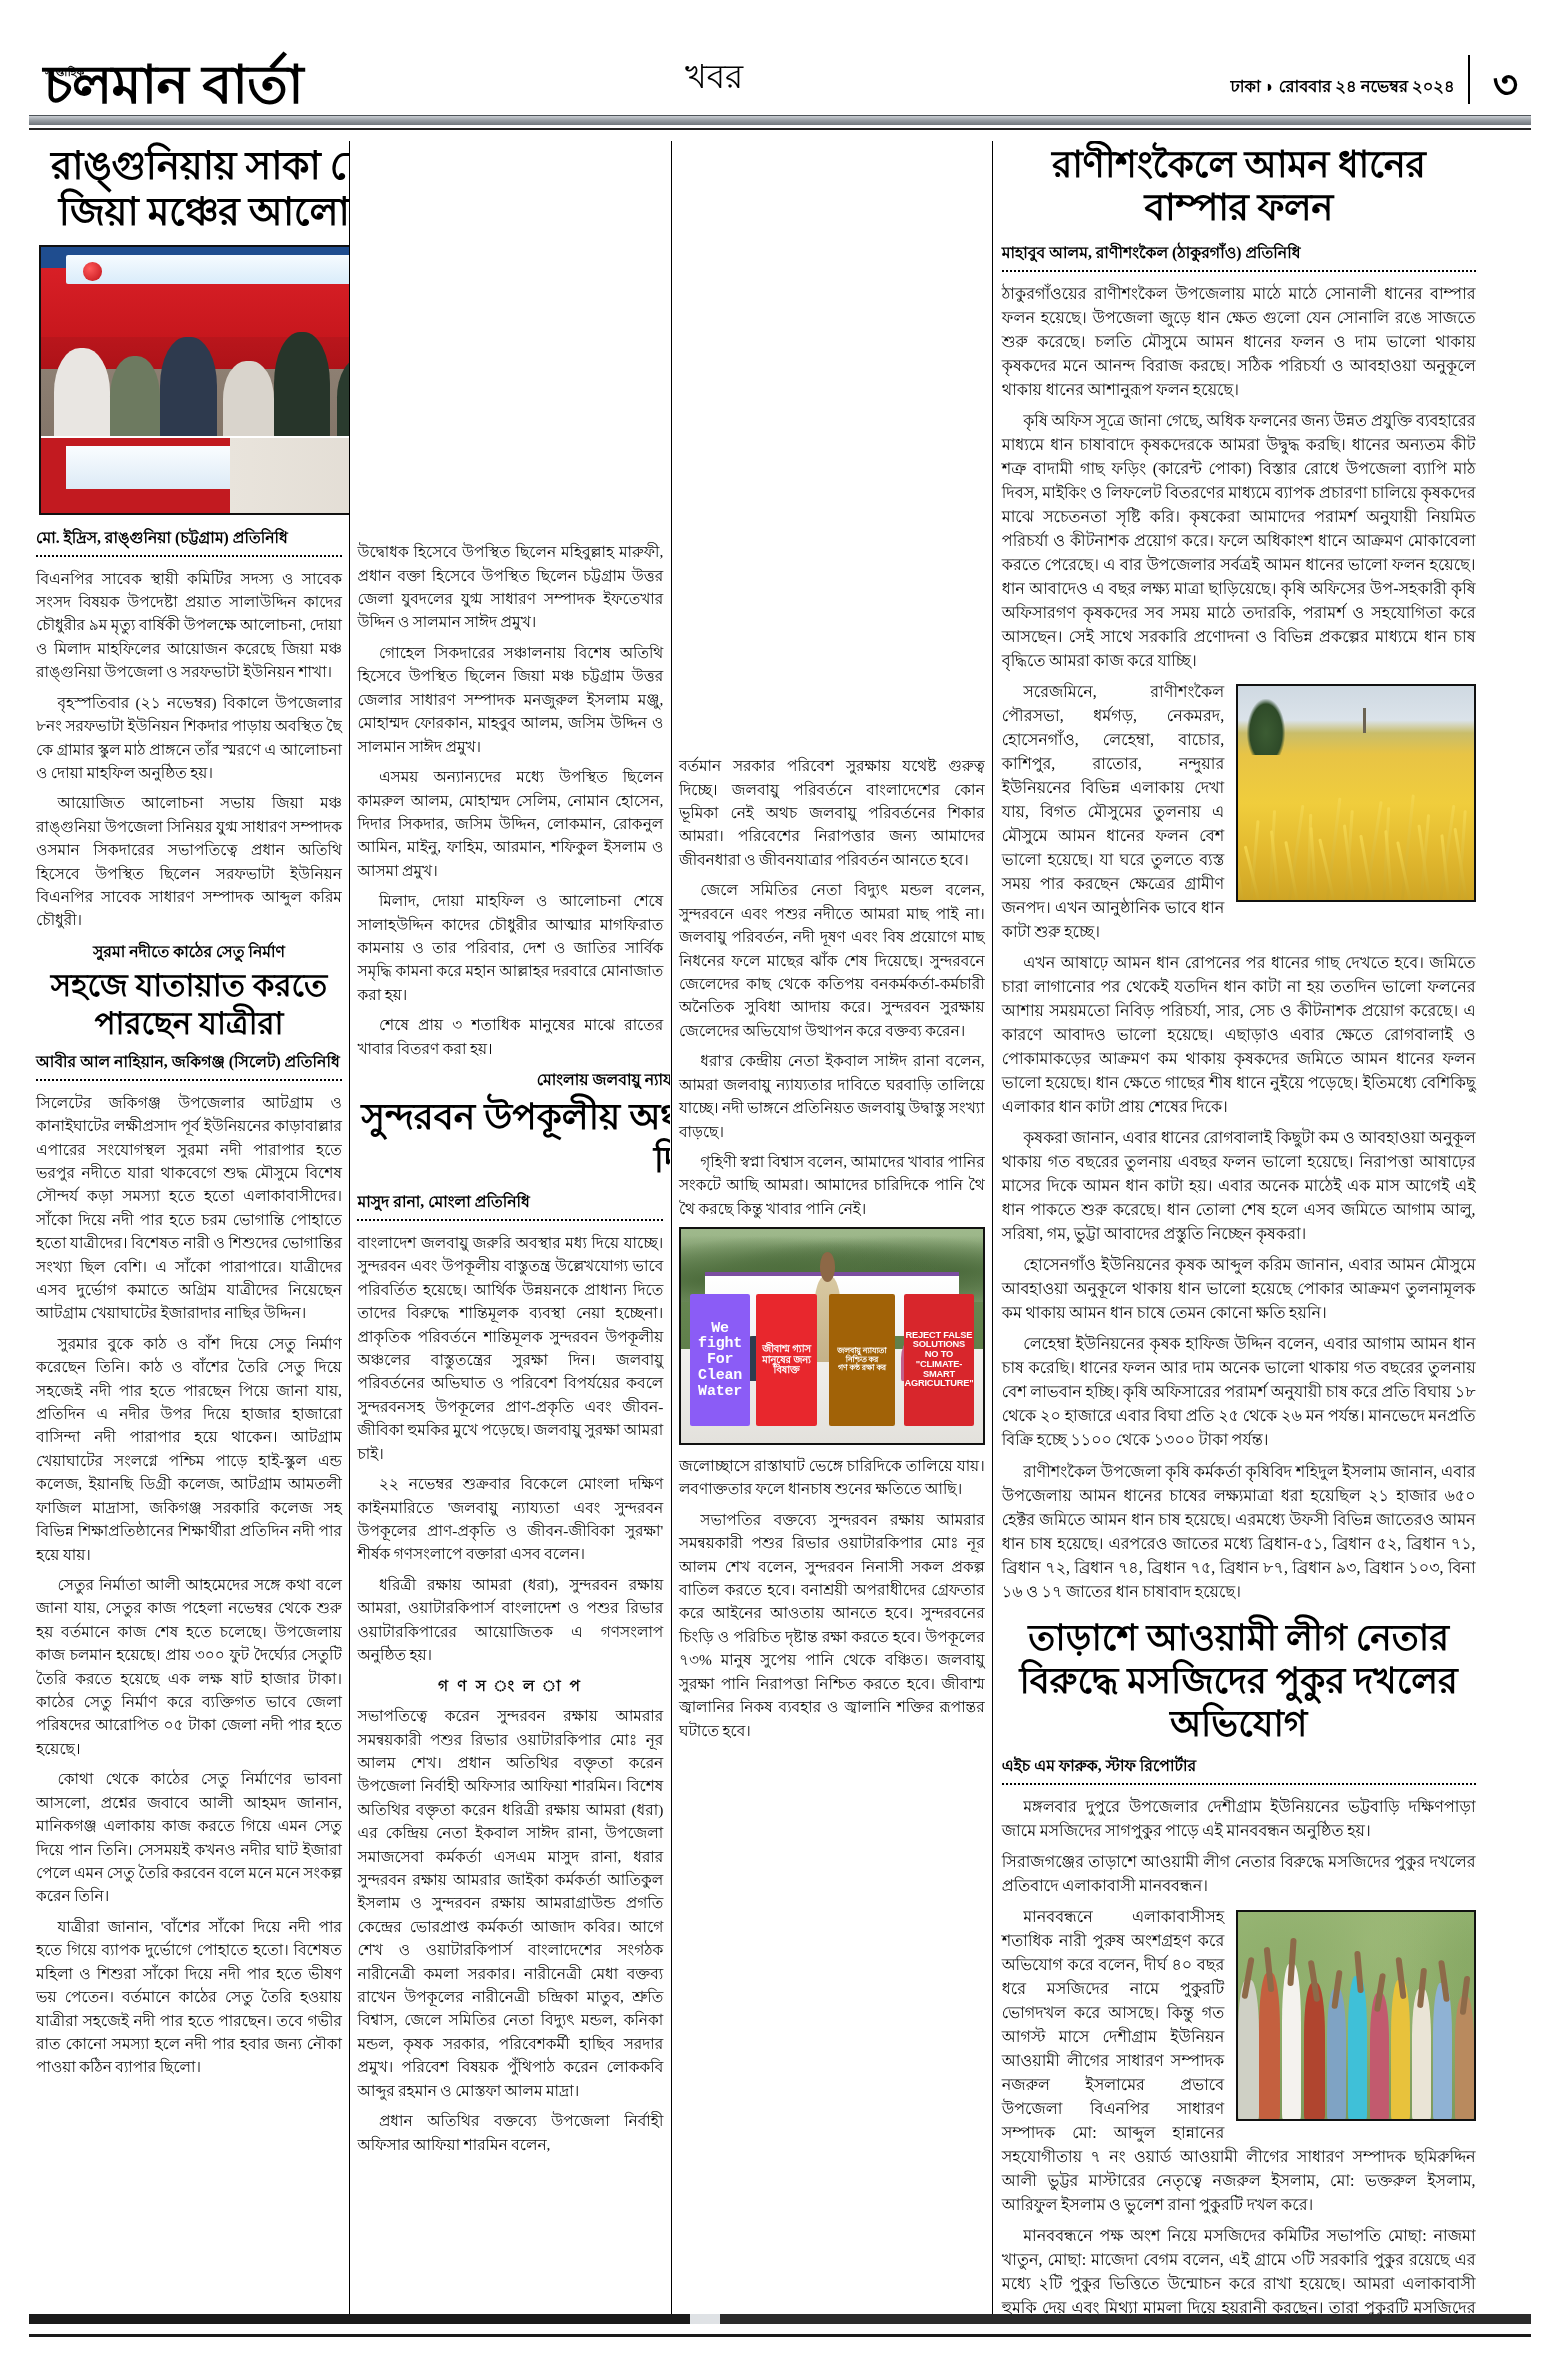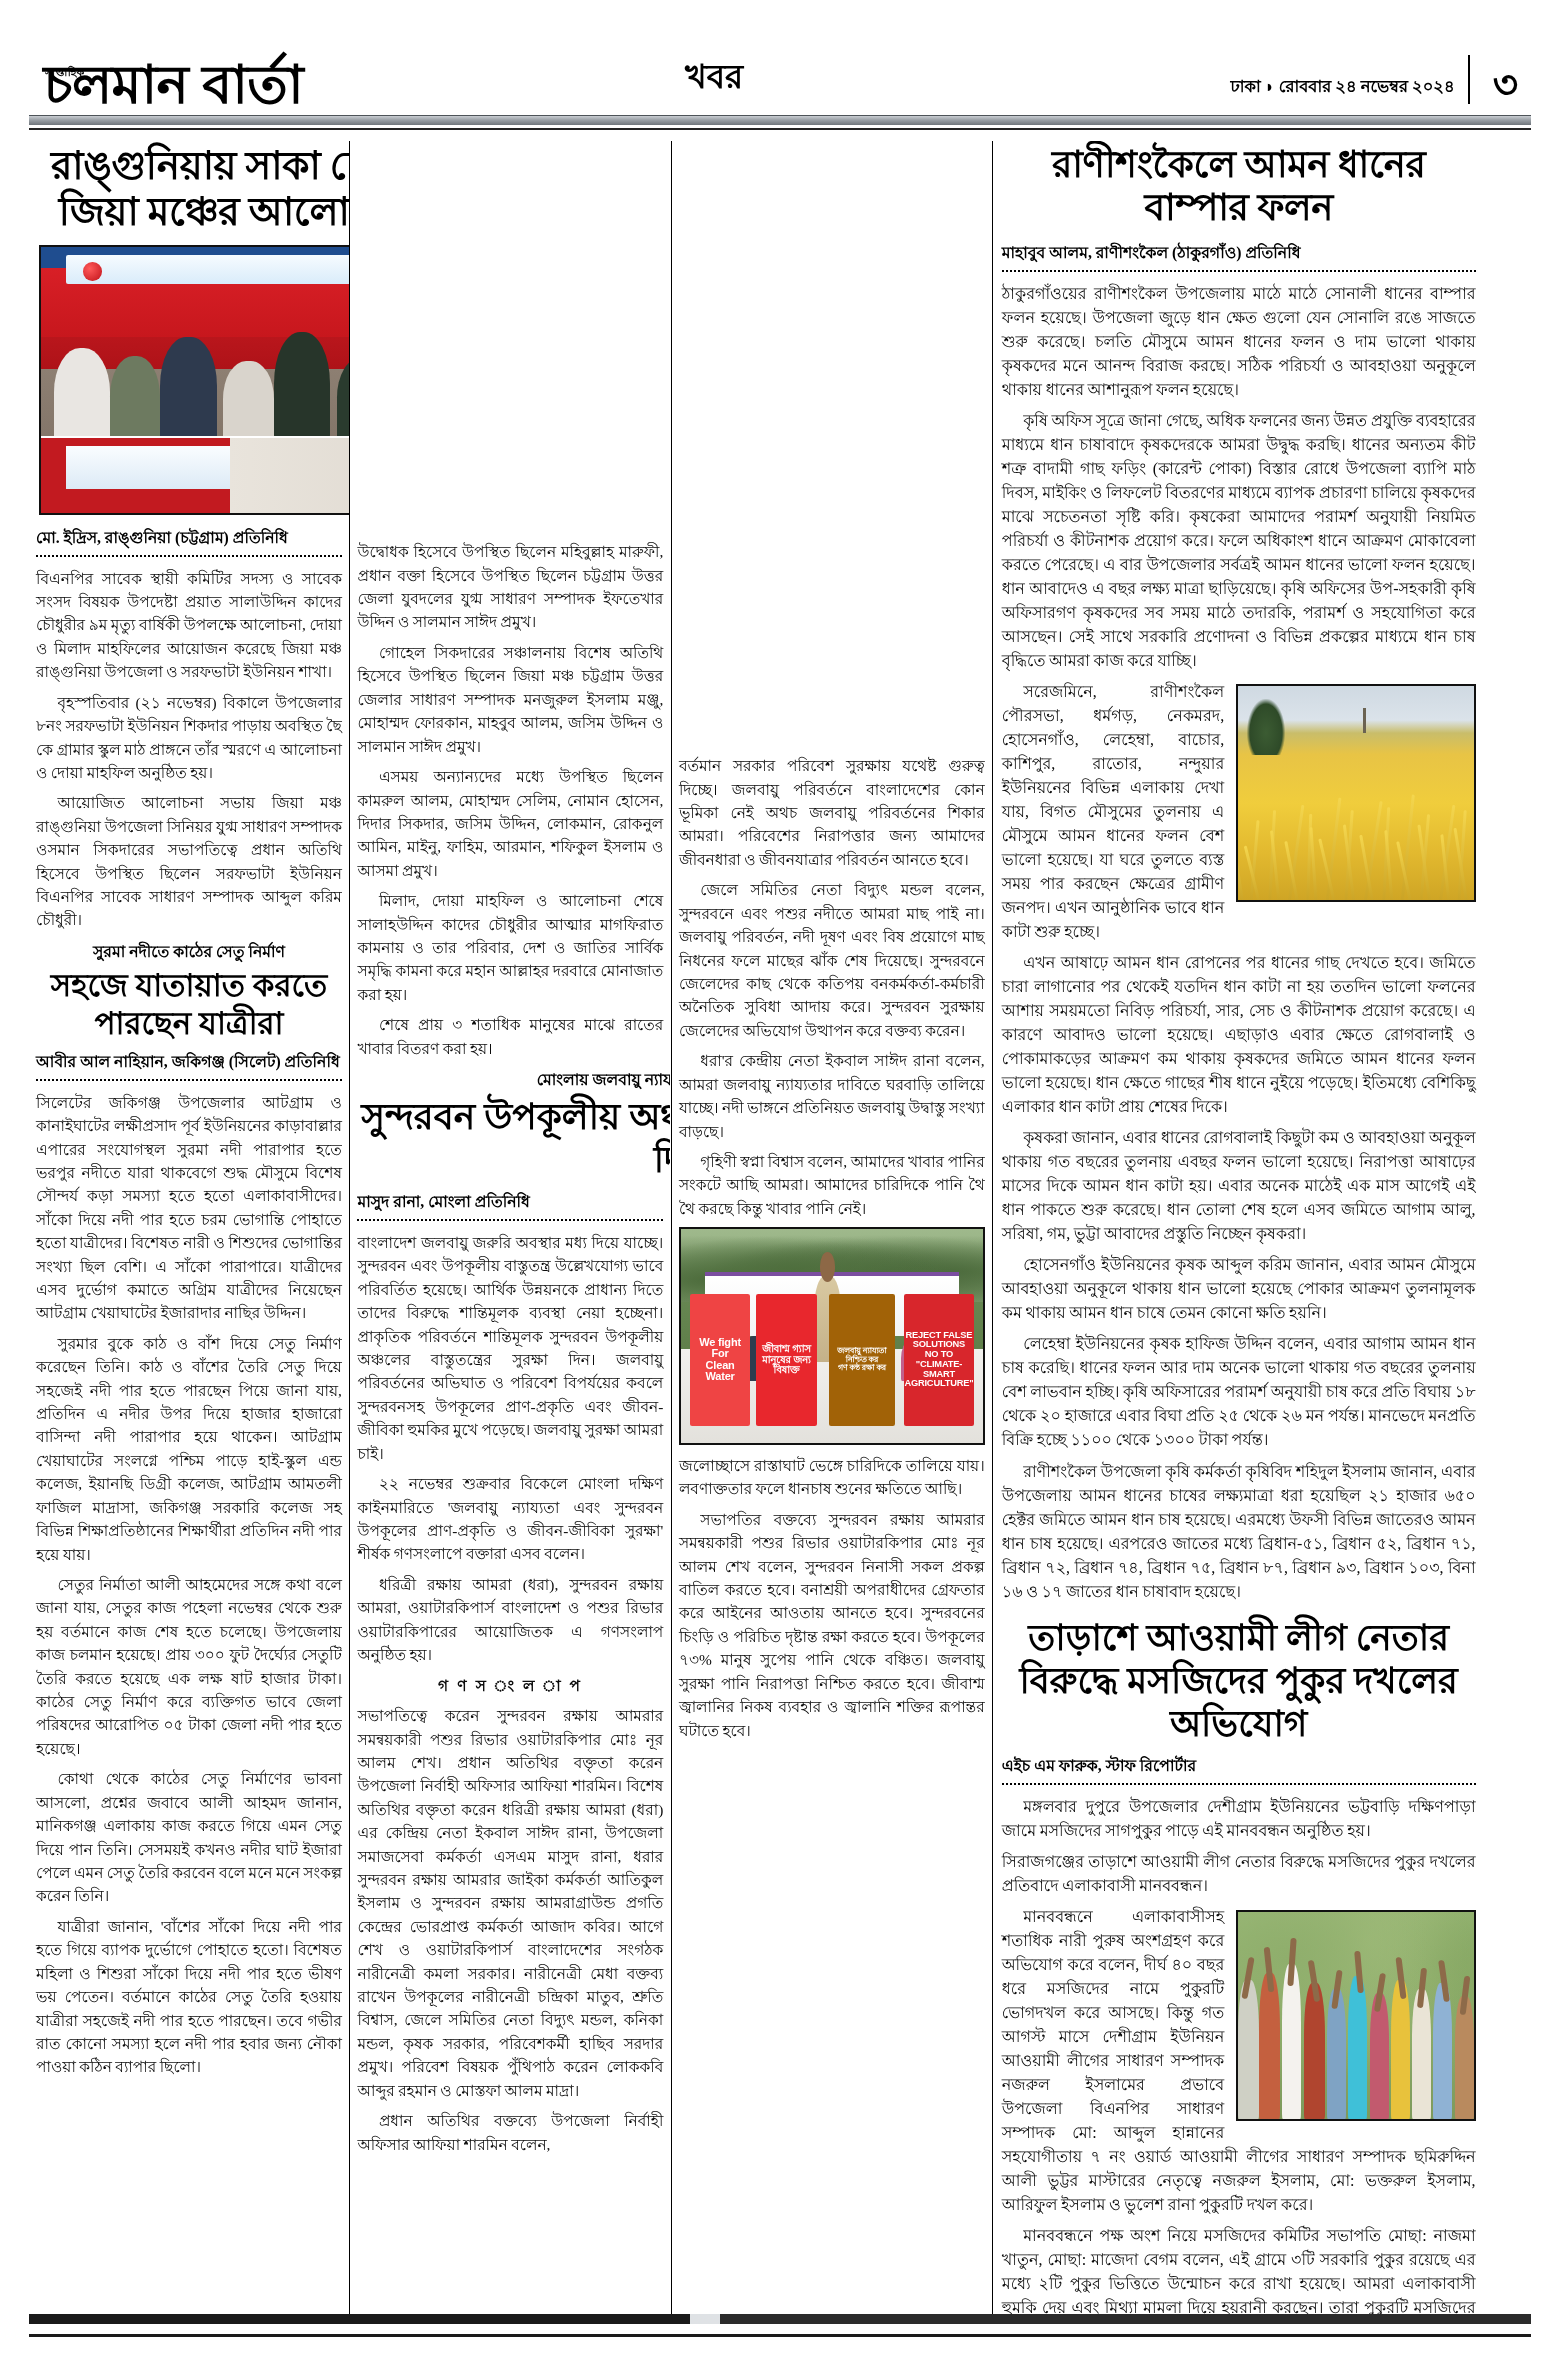--- a/index.html
+++ b/index.html
@@ -56,21 +56,21 @@
     line-height: 0.96;
     letter-spacing: -0.7px;
     color: #000;
     padding-left: 1.4px;
     font-family: "Liberation Sans", "DejaVu Sans", sans-serif;
     transform: scaleX(1.02);
     transform-origin: left bottom;
   }
   .section-word {
     font-size: 33px;
-    font-weight: 700;
+    font-weight: 400;
     color: #000;
     padding-bottom: 4.3px;
     margin-left: -100px;
   }
   .issue-block {
     display: flex;
     align-items: flex-end;
     gap: 13px;
     padding-bottom: 7.1px;
   }
@@ -288,21 +288,21 @@
   }
   .placard {
     position: absolute; bottom: 8%; height: 62%;
     border-radius: 2.1px;
     display: flex; align-items: center; justify-content: center;
     font-family: "Liberation Sans", sans-serif;
     font-weight: 800; color: #fff; text-align: center;
     line-height: 1.05; letter-spacing: -0.2px;
     padding: 2.9px; box-sizing: border-box;
   }
-  .placard.p1 { left: 3%;  width: 20%; background: #ef4444; font-size: 11px; }
+  .placard.p1 { left: 3%;  width: 20%; background: #8b5cf6; font-size: 15px; font-family: Liberation Mono, monospace; }
   .placard.p2 { left: 25%; width: 20%; background: #e8272d; font-size: 10px; }
   .placard.p3 { left: 49%; width: 22%; background: #a16207; font-size: 7.9px; }
   .placard.p4 { left: 74%; width: 23%; background: #d8262c; font-size: 9.3px; }
   .ph-rl-speaker {
     position: absolute; left: 44%; top: 22%; width: 9%; height: 40%;
     background: linear-gradient(#d9c9a2, #c4b189);
     border-radius: 40% 40% 6% 6%;
   }
   .ph-rl-speaker::before {
     content: ""; position: absolute; left: 22%; top: -28%;

